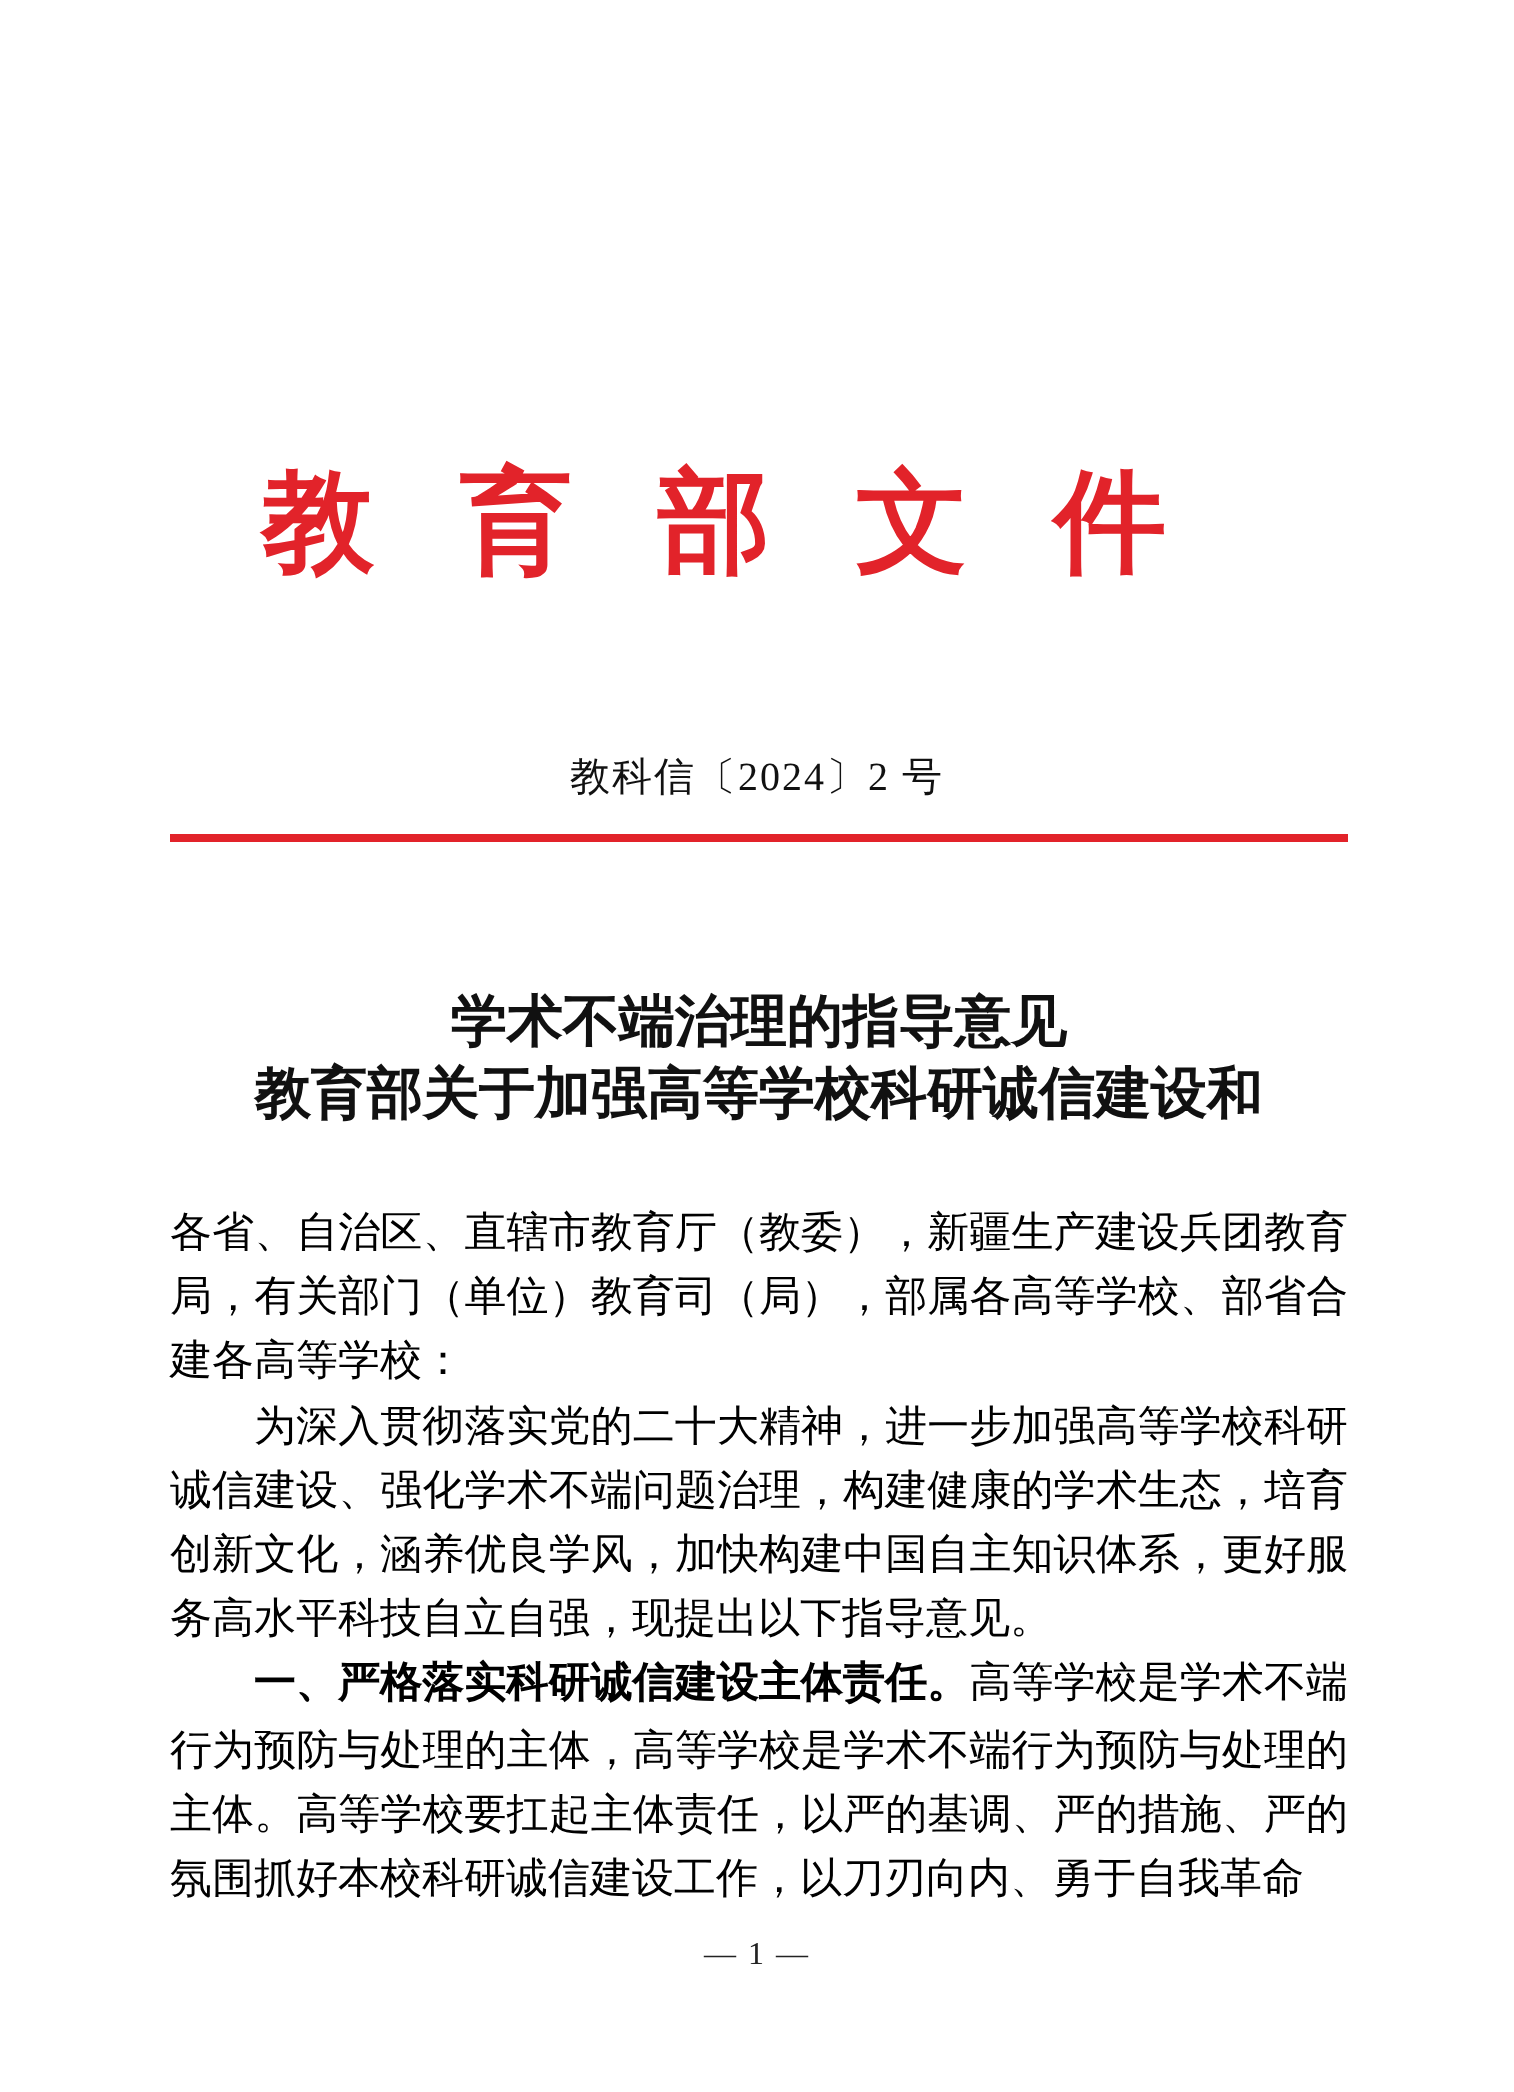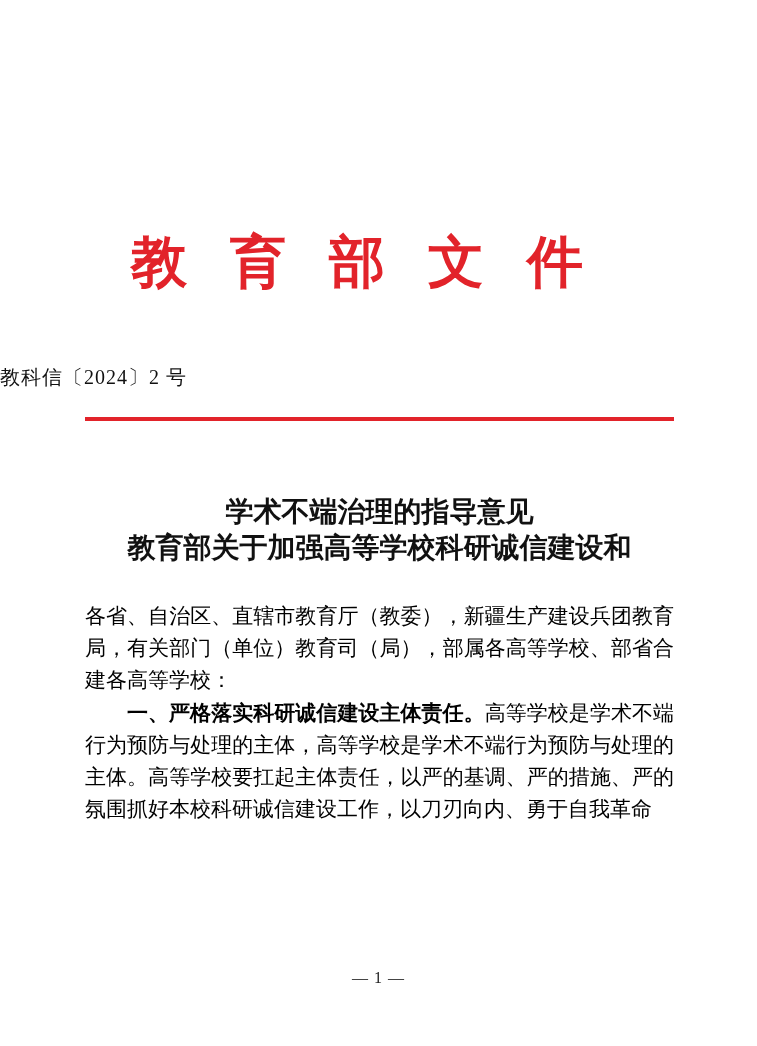--- a/index.html
+++ b/index.html
@@ -27,23 +27,24 @@
     font-size: 56px;
     line-height: 62px;
     font-weight: 700;
     color: #e2232a;
     letter-spacing: 43px;
     white-space: nowrap;
   }
   
   .doc-number {
     position: absolute;
-    top: 364px;
+    top: 376px;
     left: 0;
     width: 100%;
+    text-align: center;
     font-size: 20px;
     line-height: 26px;
     letter-spacing: 1px;
     color: #111111;
   }
   
   .red-divider {
     position: absolute;
     top: 417px;
     left: 85px;
@@ -107,18 +108,19 @@
 
   <div class="red-divider"></div>
 
   <h1 class="doc-title">
     <span class="title-line">学术不端治理的指导意见</span>
     <span class="title-line">教育部关于加强高等学校科研诚信建设和</span>
   </h1>
 
   <div class="body-text">
     <p class="salutation">各省、自治区、直辖市教育厅（教委），新疆生产建设兵团教育局，有关部门（单位）教育司（局），部属各高等学校、部省合建各高等学校：</p>
+    <p class="para indent"><span>为深入贯彻落实党的二十大精神，进一步加强高等学校科研诚信建设、强化学术不端问题治理，构建健康的学术生态，培育创新文化，涵养优良学风，加快构建中国自主知识体系，更好服务高水平科技自立自强，现提出以下指导意见。</span></p>
     <p class="para indent"><strong class="bold-lead">一、严格落实科研诚信建设主体责任。</strong><span>高等学校是学术不端行为预防与处理的主体，高等学校是学术不端行为预防与处理的主体。高等学校要扛起主体责任，以严的基调、严的措施、严的氛围抓好本校科研诚信建设工作，以刀刃向内、勇于自我革命</span></p>
   </div>
 
   <div class="page-number">— 1 —</div>
 
 </div>
 
 </body></html>

